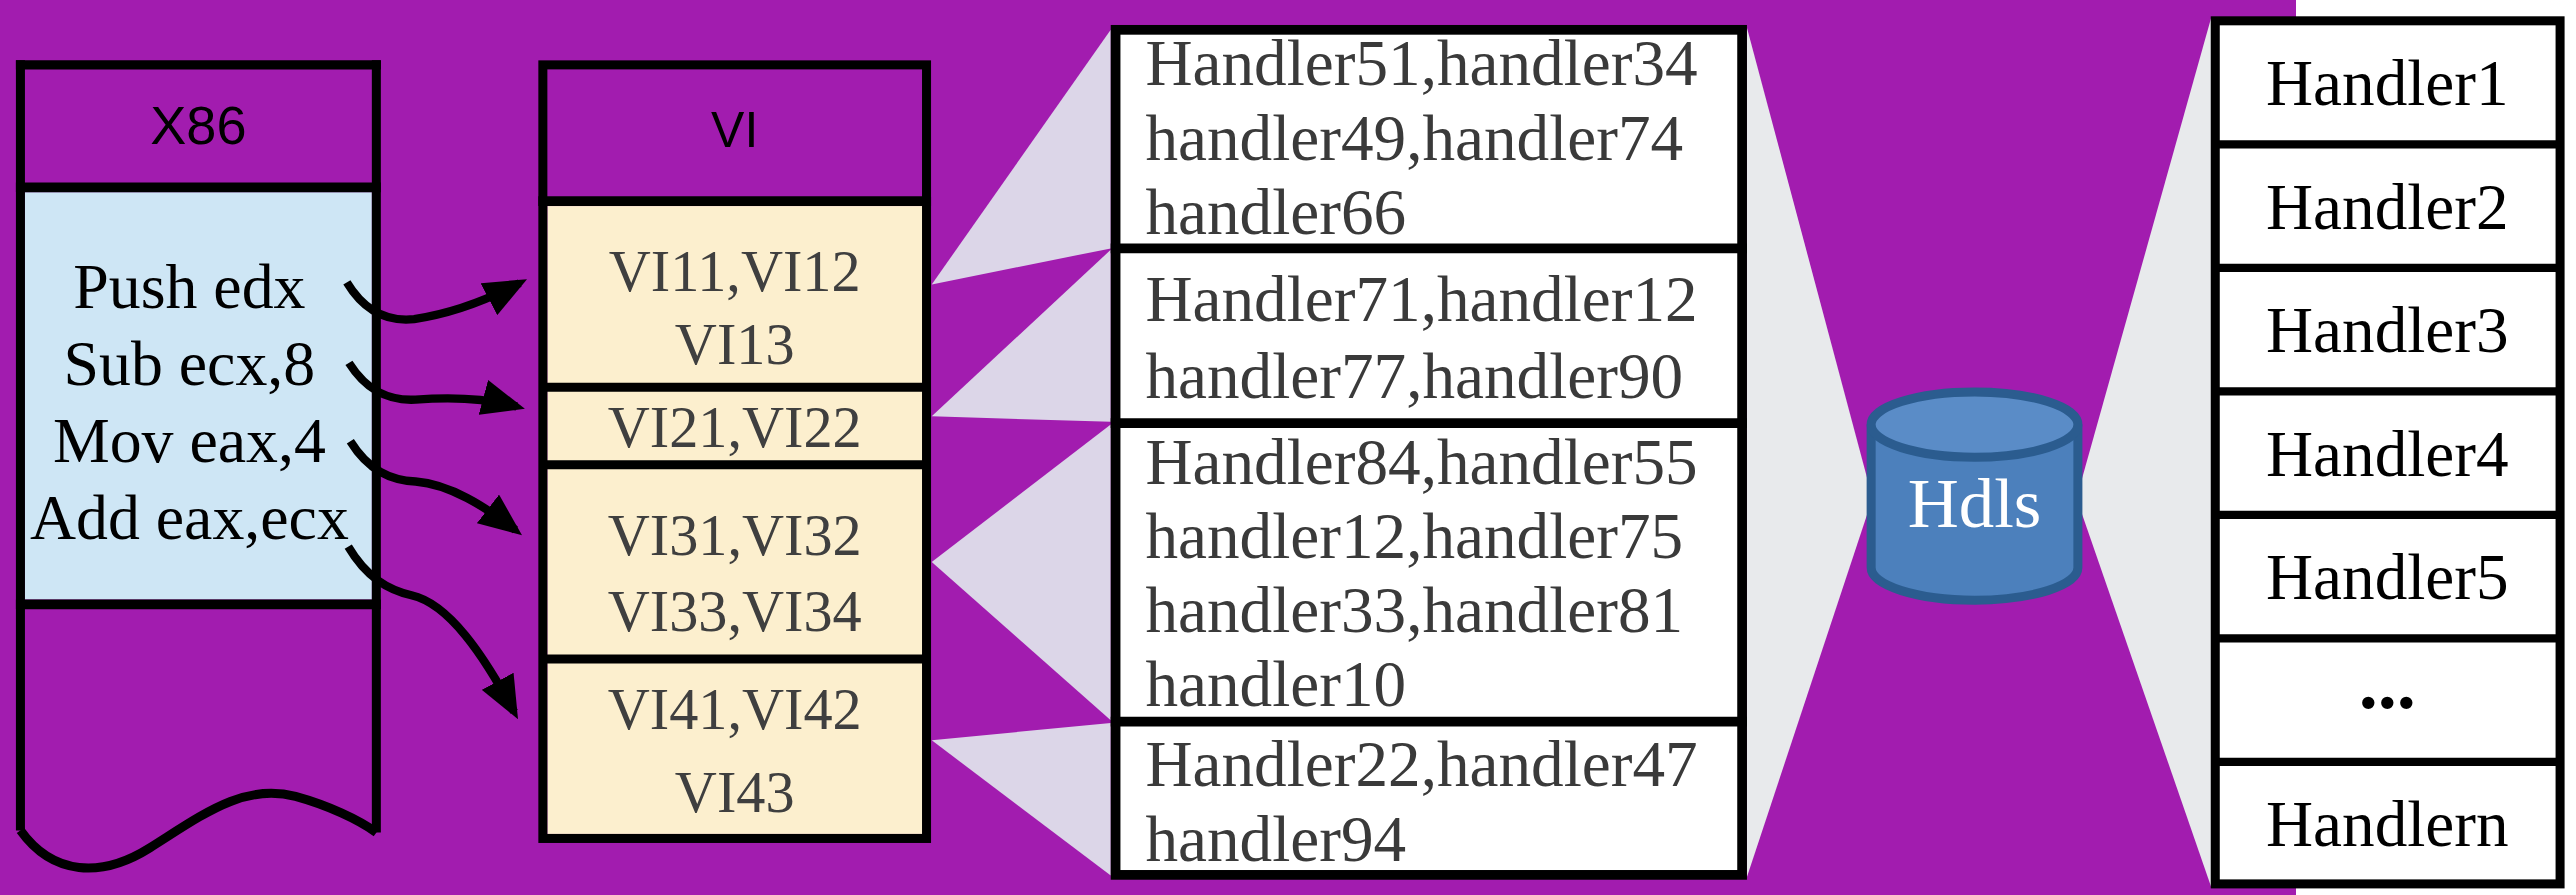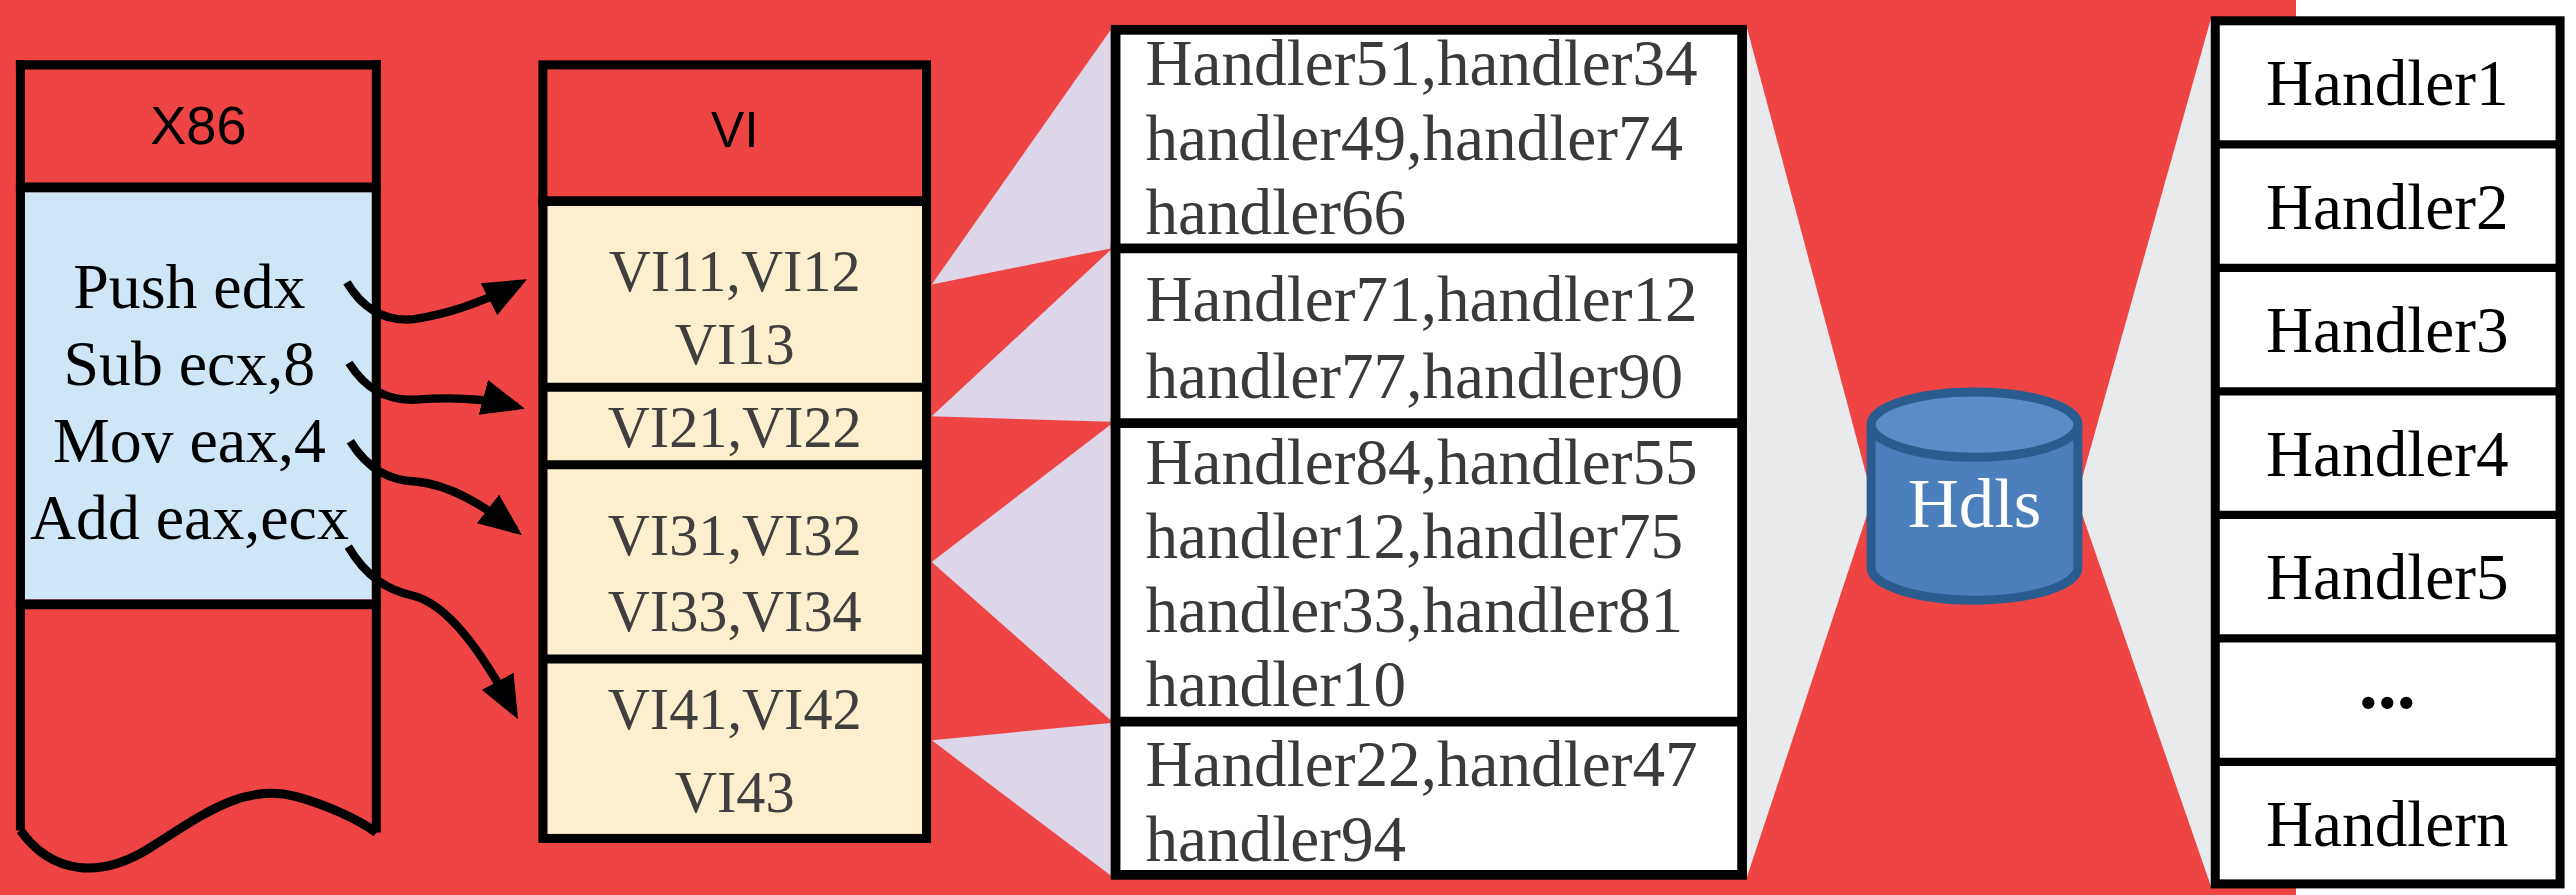--- a/index.html
+++ b/index.html
@@ -1,16 +1,16 @@
 <!DOCTYPE html>
 <html style="font-size:11px"><head>
 <meta charset="utf-8">
 <style>
   html,body{margin:0;padding:0;background:#ffffff;}
-  .stage{width:2296px;height:895px;position:relative;background:#ef4444;}
+  .stage{width:2296px;height:895px;position:relative;background:#a21caf;}
   svg{display:block;}
   text{font-family:"Liberation Serif", serif;}
   .hdr{font-family:"Liberation Sans", sans-serif;}
   .x86-line{font-size:92px;fill:#000000;text-anchor:middle;}
   .vi-line{font-size:84px;fill:#3F3F3F;text-anchor:middle;}
   .mid-line{font-size:94px;fill:#3A3A3A;text-anchor:start;}
   .right-line{font-size:94px;fill:#000000;text-anchor:middle;}
   .db-label{font-size:102px;fill:#ffffff;text-anchor:middle;}
   .title{font-size:78px;fill:#000000;text-anchor:middle;}
 </style>

